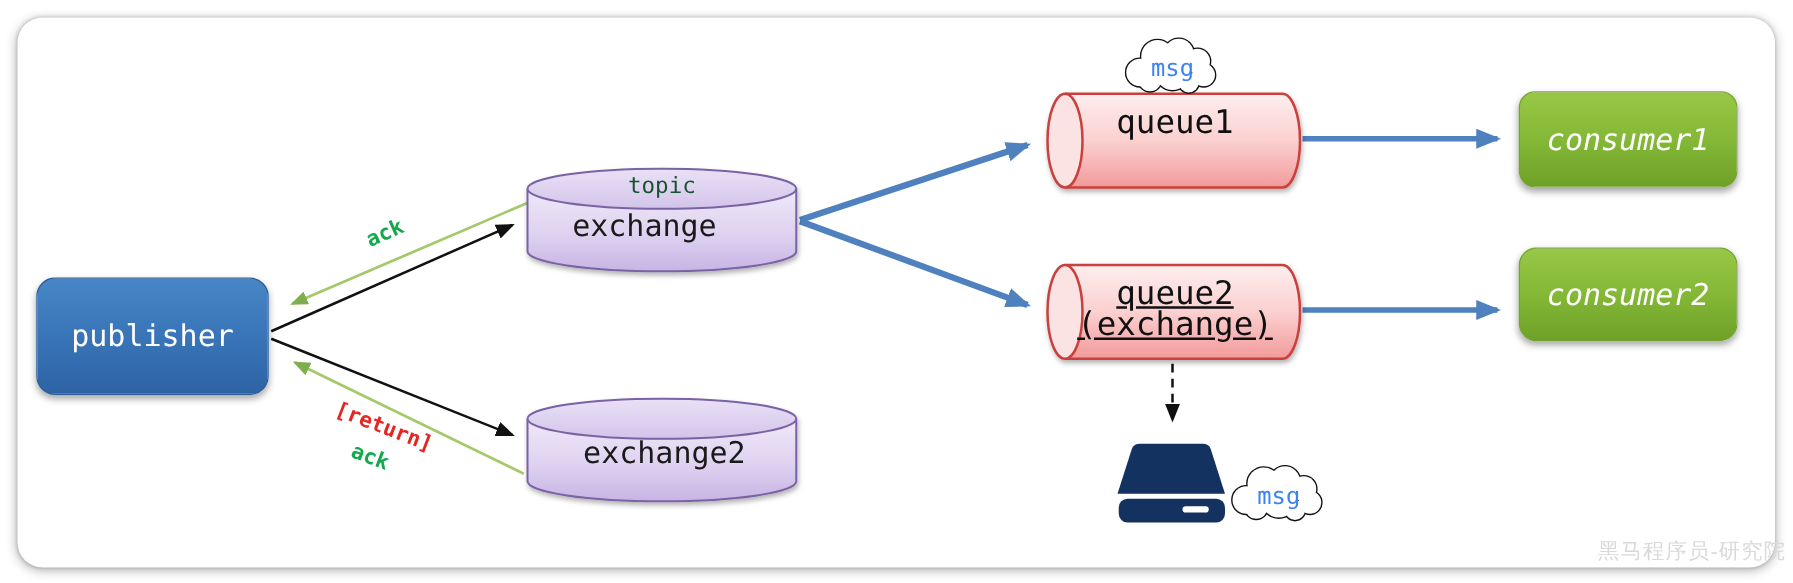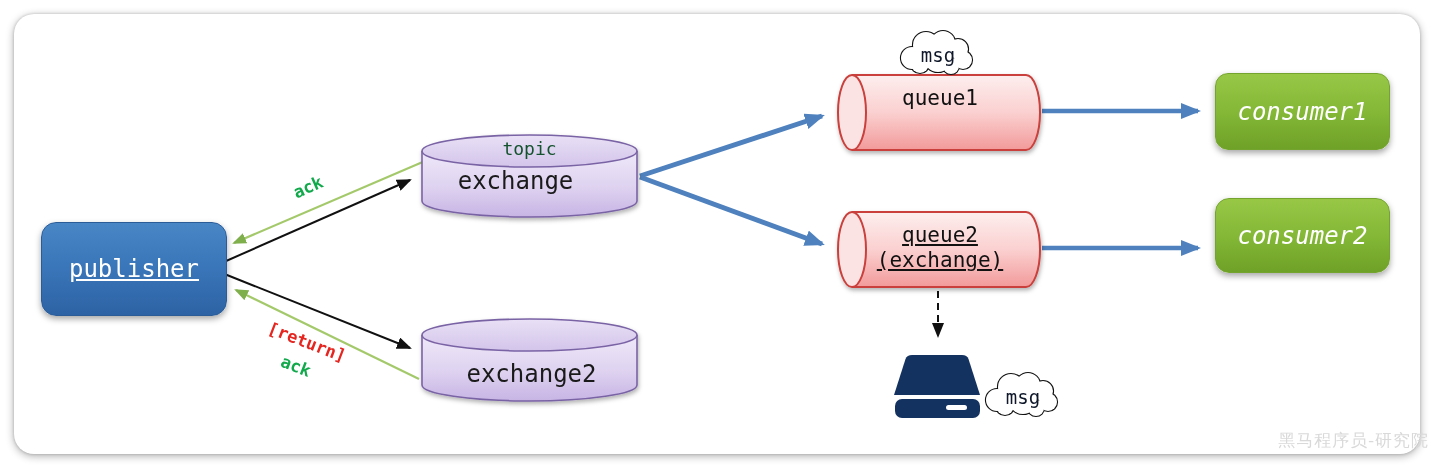--- a/index.html
+++ b/index.html
@@ -12,45 +12,44 @@
     position:absolute;left:14px;top:14px;width:1406px;height:440px;
     background:#fff;border-radius:20px;
     box-shadow:0 2px 9px rgba(0,0,0,0.32), 0 0 3px rgba(0,0,0,0.18);
   }
   svg.layer{position:absolute;left:0;top:0;}
   .node{
     position:absolute;display:flex;align-items:center;justify-content:center;
     color:#fff;text-align:center;
   }
   #publisher{
-    left:41px;top:222px;width:184px;height:92px;border-radius:15px;
+    left:29px;top:222px;width:184px;height:92px;border-radius:15px;
     background:linear-gradient(180deg,#4886c6 0%,#3a77ba 45%,#2d63a5 100%);
     border:1px solid #2b5c98;
     box-shadow:0 3px 6px rgba(0,0,0,0.35);
     font-size:24px;
-    text-decoration:underline;
   }
   #consumer1,#consumer2{
     left:1215px;width:173px;border-radius:13px;
     background:linear-gradient(180deg,#98c746 0%,#84b836 50%,#6ea127 100%);
     border:1px solid #74a42e;
     box-shadow:0 3px 6px rgba(0,0,0,0.35);
     font-size:24px;
     font-style:italic;
   }
   #consumer1{top:73px;height:75px;}
   #consumer2{top:198px;height:73px;border-radius:14px;}
   .lbl{position:absolute;text-align:center;}
   #lbl-topic{left:422px;top:138px;width:215px;font-size:18px;color:#14532d;}
   #lbl-exchange{left:422px;top:167px;width:187px;font-size:24px;color:#1a1a1a;}
-  #lbl-exchange2{left:422px;top:360px;width:219px;font-size:24px;color:#1a1a1a;}
-  .queue-lbl{width:196px;left:842px;font-size:21px;line-height:25px;color:#111;}
+  #lbl-exchange2{left:422px;top:348px;width:219px;font-size:24px;color:#1a1a1a;}
+  .queue-lbl{width:196px;left:842px;font-size:26px;line-height:25px;color:#111;}
   #lbl-queue1{top:86px;}
   #lbl-queue2{top:223px;text-decoration:underline;}
-  .msg-lbl{width:82px;font-size:19px;line-height:20px;color:#0f172a;}
+  .msg-lbl{width:82px;font-size:19px;line-height:20px;color:#3b82f6;}
   #lbl-msg1{left:897px;top:45px;}
   #lbl-msg2{left:982px;top:387px;}
   .edge-lbl{font-size:17px;font-weight:bold;line-height:20px;}
   #lbl-ack-top{left:278px;top:177px;width:60px;color:#12a94c;transform:rotate(-24deg);}
   #lbl-return{left:252px;top:332px;width:110px;color:#e52620;transform:rotate(21deg);}
   #lbl-ack-bottom{left:266px;top:356px;width:60px;color:#12a94c;transform:rotate(21deg);}
   #watermark{
     position:absolute;right:5px;top:429px;font-size:17px;letter-spacing:1px;
     color:#d9d9d9;font-family:"Liberation Serif","DejaVu Serif",serif;text-align:left;
   }

